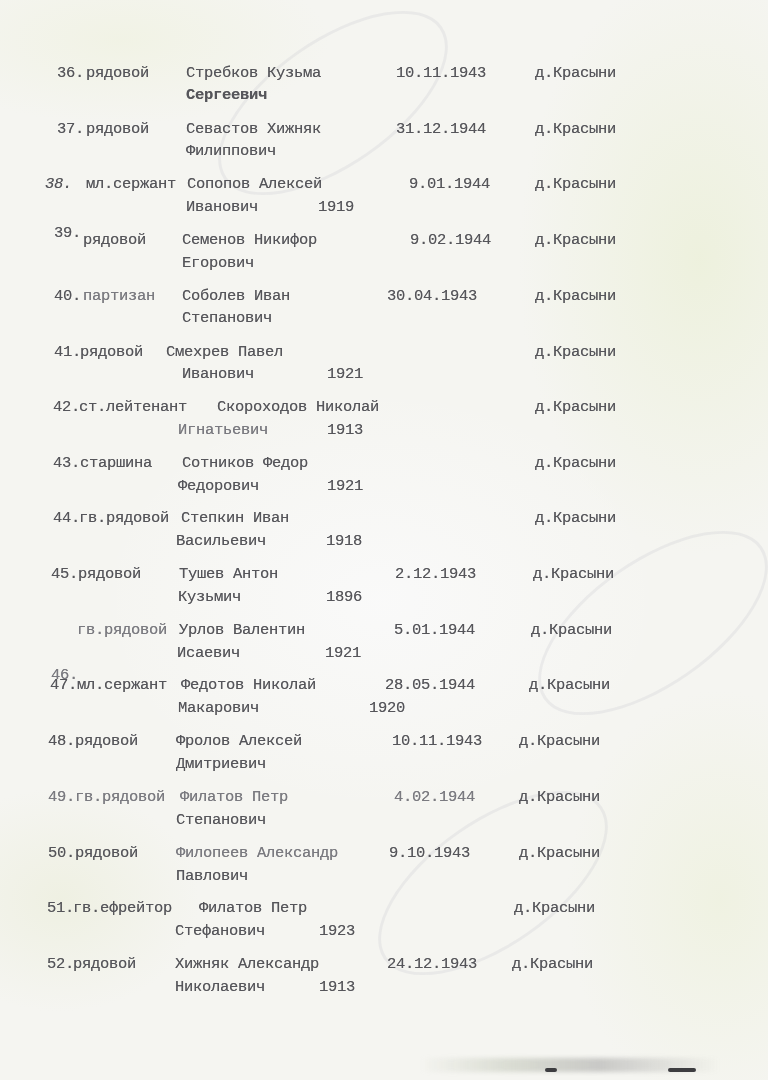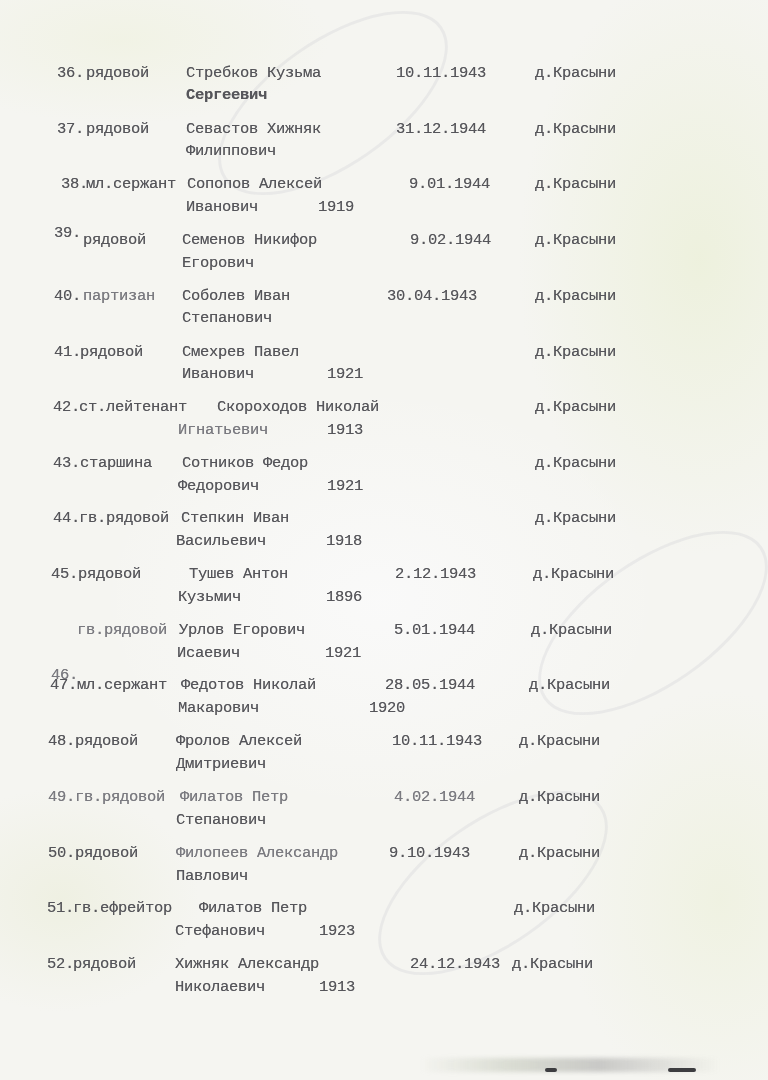--- a/index.html
+++ b/index.html
@@ -79,21 +79,21 @@
   <div>
     <span class="line" style="left:57px;top:120px;">37.</span>
     <span class="line" style="left:86px;top:120px;">рядовой</span>
     <span class="line" style="left:186px;top:120px;">Севастов Хижняк</span>
     <span class="line" style="left:186px;top:142px;">Филиппович</span>
     <span class="line" style="left:396px;top:120px;">31.12.1944</span>
     <span class="line" style="left:535px;top:120px;">д.Красыни</span>
   </div>
 
   <div>
-    <span class="line" style="left:61px;top:175px;">38.</span>
+    <span class="line" style="left:45px;top:175px;font-style:italic;">38.</span>
     <span class="line" style="left:86px;top:175px;">мл.сержант</span>
     <span class="line" style="left:187px;top:175px;">Сопопов Алексей</span>
     <span class="line" style="left:186px;top:198px;">Иванович</span>
     <span class="line" style="left:318px;top:198px;">1919</span>
     <span class="line" style="left:409px;top:175px;">9.01.1944</span>
     <span class="line" style="left:535px;top:175px;">д.Красыни</span>
   </div>
 
   <div>
     <span class="line" style="left:54px;top:224px;text-align:center;">39.</span>
@@ -109,21 +109,21 @@
     <span class="line faint" style="left:83px;top:287px;">партизан</span>
     <span class="line" style="left:182px;top:287px;">Соболев Иван</span>
     <span class="line" style="left:182px;top:309px;">Степанович</span>
     <span class="line" style="left:387px;top:287px;">30.04.1943</span>
     <span class="line" style="left:535px;top:287px;">д.Красыни</span>
   </div>
 
   <div>
     <span class="line" style="left:54px;top:343px;">41.</span>
     <span class="line" style="left:80px;top:343px;">рядовой</span>
-    <span class="line" style="left:182px;top:343px;text-align:right;">Смехрев Павел</span>
+    <span class="line" style="left:166px;top:343px;text-align:right;">Смехрев Павел</span>
     <span class="line" style="left:182px;top:365px;">Иванович</span>
     <span class="line" style="left:327px;top:365px;">1921</span>
     <span class="line" style="left:535px;top:343px;">д.Красыни</span>
   </div>
 
   <div>
     <span class="line" style="left:53px;top:398px;">42.</span>
     <span class="line" style="left:79px;top:398px;">ст.лейтенант</span>
     <span class="line" style="left:217px;top:398px;">Скороходов Николай</span>
     <span class="line faint" style="left:178px;top:421px;">Игнатьевич</span>
@@ -145,31 +145,31 @@
     <span class="line" style="left:79px;top:509px;">гв.рядовой</span>
     <span class="line" style="left:181px;top:509px;">Степкин Иван</span>
     <span class="line" style="left:176px;top:532px;">Васильевич</span>
     <span class="line" style="left:326px;top:532px;">1918</span>
     <span class="line" style="left:535px;top:509px;">д.Красыни</span>
   </div>
 
   <div>
     <span class="line" style="left:51px;top:565px;">45.</span>
     <span class="line" style="left:78px;top:565px;">рядовой</span>
-    <span class="line" style="left:189px;top:565px;">Тушев Антон</span>
+    <span class="line" style="left:179px;top:565px;">Тушев Антон</span>
     <span class="line" style="left:178px;top:588px;">Кузьмич</span>
     <span class="line" style="left:326px;top:588px;">1896</span>
     <span class="line" style="left:395px;top:565px;">2.12.1943</span>
     <span class="line" style="left:533px;top:565px;">д.Красыни</span>
   </div>
 
   <div>
     <span class="line faint" style="left:51px;top:621px;margin-top:45px;">46.</span>
     <span class="line faint" style="left:77px;top:621px;">гв.рядовой</span>
-    <span class="line" style="left:179px;top:621px;">Урлов Егорович</span>
+    <span class="line" style="left:179px;top:621px;">Урлов Валентин</span>
     <span class="line" style="left:177px;top:644px;">Исаевич</span>
     <span class="line" style="left:325px;top:644px;">1921</span>
     <span class="line" style="left:394px;top:621px;">5.01.1944</span>
     <span class="line" style="left:531px;top:621px;">д.Красыни</span>
   </div>
 
   <div>
     <span class="line" style="left:50px;top:676px;">47.</span>
     <span class="line" style="left:77px;top:676px;">мл.сержант</span>
     <span class="line" style="left:181px;top:676px;">Федотов Николай</span>
@@ -214,20 +214,20 @@
     <span class="line" style="left:319px;top:922px;">1923</span>
     <span class="line" style="left:514px;top:899px;">д.Красыни</span>
   </div>
 
   <div>
     <span class="line" style="left:47px;top:955px;">52.</span>
     <span class="line" style="left:73px;top:955px;">рядовой</span>
     <span class="line" style="left:175px;top:955px;">Хижняк Александр</span>
     <span class="line" style="left:175px;top:978px;">Николаевич</span>
     <span class="line" style="left:319px;top:978px;">1913</span>
-    <span class="line" style="left:410px;top:955px;text-align:center;">24.12.1943</span>
+    <span class="line" style="left:387px;top:955px;text-align:center;">24.12.1943</span>
     <span class="line" style="left:512px;top:955px;">д.Красыни</span>
   </div>
 </div>
 
 <div class="smudge"></div>
 <div class="smudge-mark" style="left:545px;width:12px;"></div>
 <div class="smudge-mark" style="left:668px;width:28px;"></div>
 
 </body></html>

